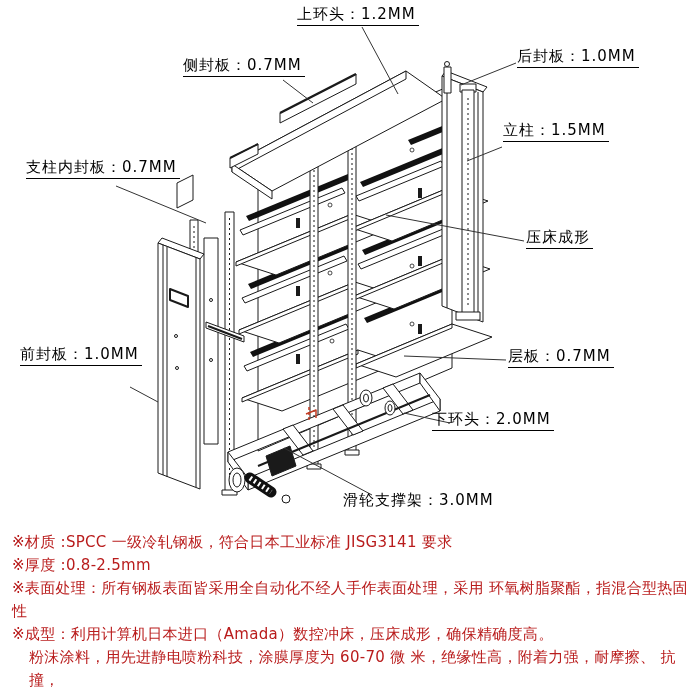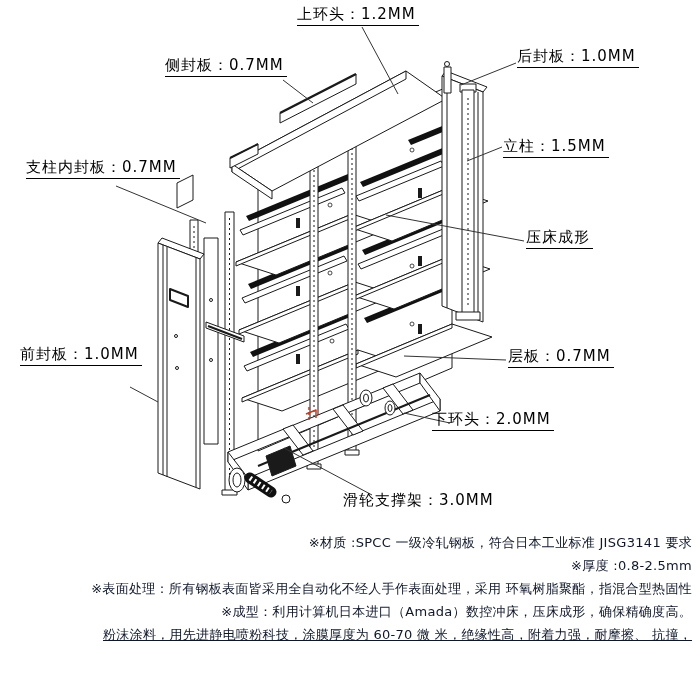--- a/index.html
+++ b/index.html
@@ -2,23 +2,23 @@
 <html><head>
 <meta charset="utf-8">
 <style>
   html,body{margin:0;padding:0;background:#fff;}
   .stage{position:relative;width:700px;height:700px;background:#fff;overflow:hidden;
          font-family:"DejaVu Sans",sans-serif;color:#000;}
   .diagram-svg{position:absolute;left:0;top:0;}
   .callout{position:absolute;font-size:15px;line-height:1.15;white-space:nowrap;
            letter-spacing:1px;color:#000;}
   .callout.u{border-bottom:1px solid #000;padding:0 3px 2px 0;}
-  .notes{position:absolute;left:12px;top:531px;width:680px;font-size:13px;
-         line-height:23px;letter-spacing:0.3px;color:#0f172a;text-align:right;}
-  .notes .indent{padding-left:17px;text-decoration:underline;}
+  .notes{position:absolute;left:12px;top:531px;width:680px;font-size:15px;
+         line-height:23px;letter-spacing:0.3px;color:#b91c1c;}
+  .notes .indent{padding-left:17px;}
 </style>
 </head>
 <body>
 
 <div class="stage">
 
   <svg class="diagram-svg" width="700" height="700" viewBox="0 0 700 700" stroke="#1a1a1a" stroke-width="1" fill="none" stroke-linejoin="round">
 
     <g>
       <path d="M258,168 L452,85 L452,368 L258,451 Z" fill="#ffffff"></path>
@@ -194,23 +194,23 @@
       <line x1="116" y1="186" x2="206" y2="223"></line>
       <line x1="524" y1="241" x2="386" y2="215"></line>
       <line x1="130" y1="387" x2="158" y2="402"></line>
       <line x1="506" y1="360" x2="404" y2="356"></line>
       <line x1="450" y1="423" x2="404" y2="413"></line>
       <line x1="372" y1="495" x2="284" y2="448"></line>
     </g>
   </svg>
 
   <div class="callout u" style="left:297px;top:6px">上环头：1.2MM</div>
-  <div class="callout u" style="left:165px;top:57px">侧封板：0.7MM</div>
+  <div class="callout u" style="left:183px;top:57px">侧封板：0.7MM</div>
   <div class="callout u" style="left:517px;top:48px">后封板：1.0MM</div>
-  <div class="callout u" style="left:503px;top:138px">立柱：1.5MM</div>
+  <div class="callout u" style="left:503px;top:122px">立柱：1.5MM</div>
   <div class="callout u" style="left:26px;top:159px">支柱内封板：0.7MM</div>
   <div class="callout u" style="left:526px;top:229px">压床成形</div>
   <div class="callout u" style="left:20px;top:346px">前封板：1.0MM</div>
   <div class="callout u" style="left:508px;top:348px">层板：0.7MM</div>
   <div class="callout u" style="left:432px;top:411px">下环头：2.0MM</div>
   <div class="callout" style="left:343px;top:492px">滑轮支撑架：3.0MM</div>
 
   <div class="notes">
     <div>※材质 :SPCC 一级冷轧钢板，符合日本工业标准 JISG3141 要求</div>
     <div>※厚度 :0.8-2.5mm</div>

